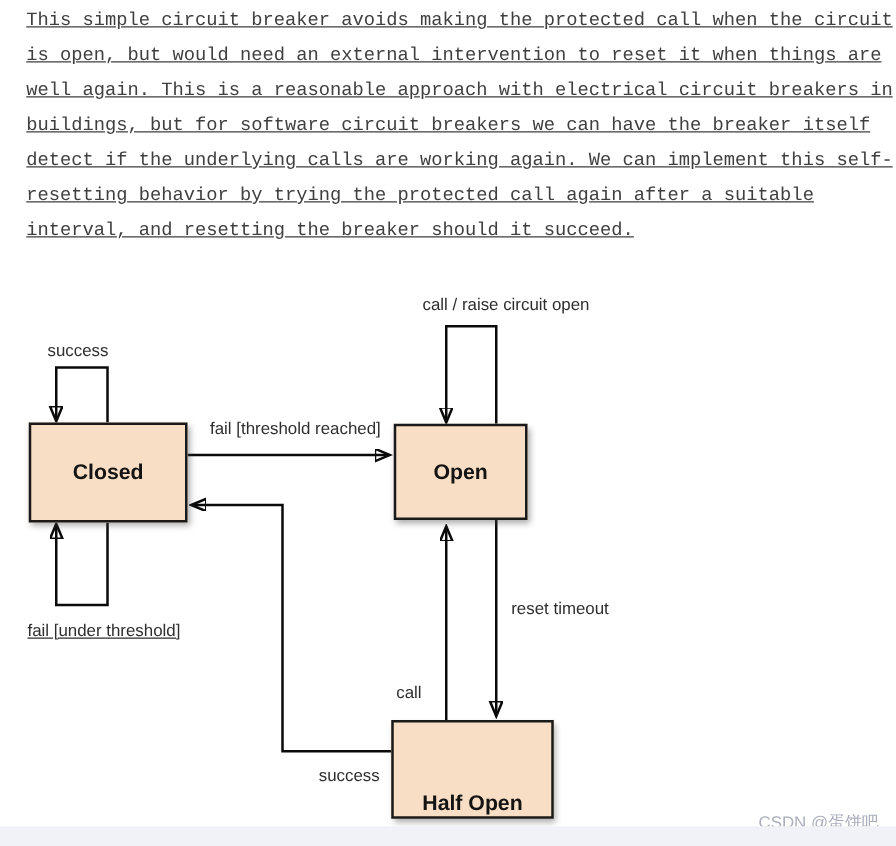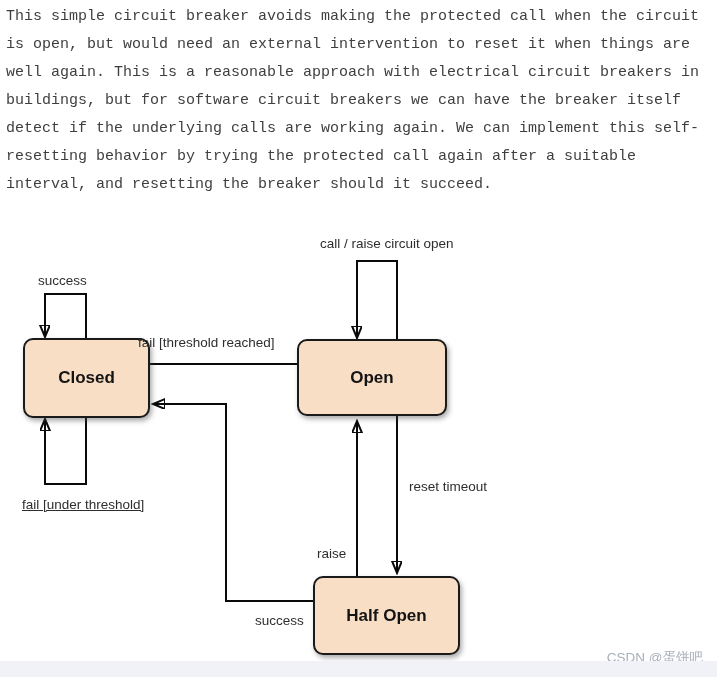--- a/index.html
+++ b/index.html
@@ -7,65 +7,66 @@
   .page {
     position: relative;
     width: 717px;
     height: 677px;
     background: #ffffff;
     overflow: hidden;
     font-family: "Liberation Sans", sans-serif;
   }
   .intro {
     position: absolute;
-    left: 6px;
+    left: 21px;
     top: 3px;
     margin: 0;
     font-family: "Liberation Mono", monospace;
     font-size: 15px;
     line-height: 28px;
     color: #3f3f3f;
     white-space: pre;
+    text-decoration: underline;
   }
   .arrows {
     position: absolute;
     left: 0; top: 0;
     width: 717px; height: 677px;
     pointer-events: none;
   }
   .arrows path {
     fill: none;
     stroke: #0a0a0a;
     stroke-width: 2px;
   }
   .state {
     position: absolute;
     background: var(--box-fill, #f8dec4);
     border: 2.5px solid var(--box-border, #1a1a1a);
-    border-radius: 10px;
+    border-radius: 0;
     box-shadow: 2px 3px 5px rgba(70,70,70,0.45);
     display: flex;
     align-items: center;
     justify-content: center;
     font-weight: bold;
     font-size: 17px;
     color: #141414;
   }
   #state-closed    { left: 23px;  top: 338px; width: 127px; height: 80px; }
-  #state-open      { left: 297px; top: 339px; width: 150px; height: 77px; text-align: center; }
-  #state-half-open { left: 313px; top: 576px; width: 147px; height: 79px; }
+  #state-open      { left: 315px; top: 339px; width: 107px; height: 77px; text-align: center; }
+  #state-half-open { left: 313px; top: 576px; width: 130px; height: 79px; align-items: flex-end; }
   .tlabel {
     position: absolute;
     font-size: 13.5px;
     color: #2e2e2e;
     white-space: nowrap;
   }
   #tl-success-top    { left: 38px;  top: 273px; }
-  #tl-fail-threshold { left: 138px; top: 335px; }
-  #tl-call-raise     { left: 320px; top: 236px; }
+  #tl-fail-threshold { left: 168px; top: 335px; }
+  #tl-call-raise     { left: 338px; top: 236px; }
   #tl-fail-under     { left: 22px;  top: 497px; text-decoration: underline; }
   #tl-reset-timeout  { left: 409px; top: 434px; margin-top: 45px; }
   #tl-fail           { left: 317px; top: 546px; }
   #tl-success-bottom { left: 255px; top: 613px; }
   .watermark {
     position: absolute;
     right: 14px;
     top: 649px;
     font-size: 13.5px;
     color: var(--watermark-color, #a9aeba);
@@ -117,21 +118,21 @@
     </div>
     <div class="state" id="state-half-open">
       <span>Half Open</span>
     </div>
 
     <div class="tlabel" id="tl-success-top">success</div>
     <div class="tlabel" id="tl-fail-threshold">fail [threshold reached]</div>
     <div class="tlabel" id="tl-call-raise">call / raise circuit open</div>
     <div class="tlabel" id="tl-fail-under">fail [under threshold]</div>
     <div class="tlabel" id="tl-reset-timeout">reset timeout</div>
-    <div class="tlabel" id="tl-fail">raise</div>
+    <div class="tlabel" id="tl-fail">call</div>
     <div class="tlabel" id="tl-success-bottom">success</div>
   </div>
 
   <div class="watermark">CSDN @蛋饼吧</div>
 
   <div class="footer-bar"></div>
 
 </div>
 
 </body></html>

